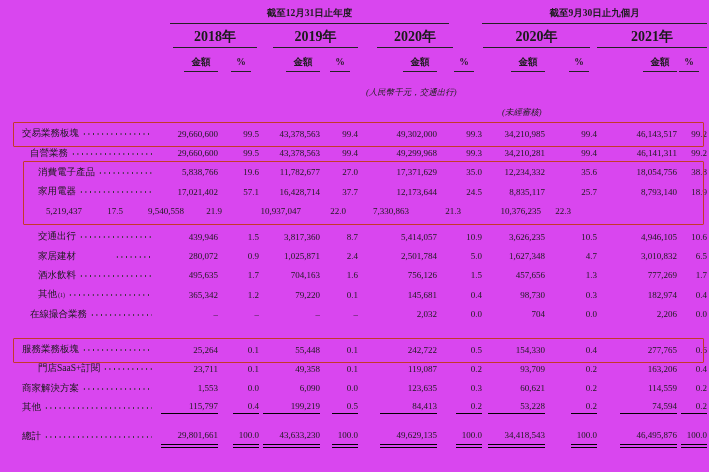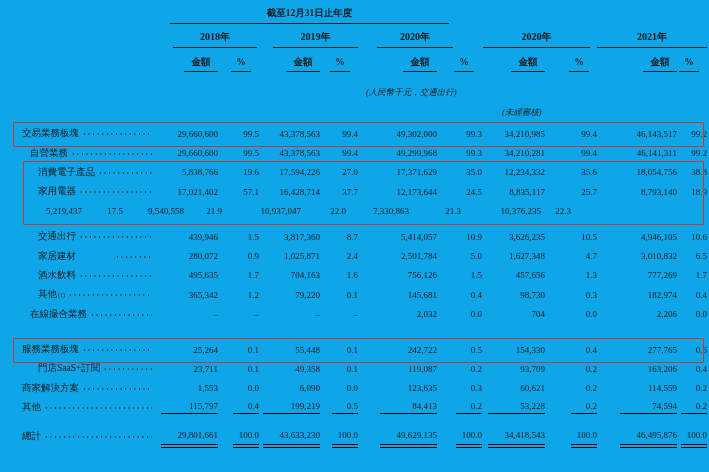--- a/index.html
+++ b/index.html
@@ -1,36 +1,36 @@
 <!DOCTYPE html>
 <html><head>
 <meta charset="utf-8">
 <style>
   html,body{margin:0;padding:0;background:#fff;}
   .page{
     position:relative;
     width:709px;height:472px;
-    background:#0ea5e9;
+    background:#d946ef;
     font-family:"Liberation Serif","DejaVu Serif",serif;
     color:#1b1b1b;
     overflow:hidden;
   }
   
   .thead{position:relative;height:124px;padding-left:22px;box-sizing:border-box;}
   .hrow{display:flex;}
   .hrow.groups{padding-top:7px;}
   .w-label{width:136px;flex:none;}
   .group{flex:none;font-weight:bold;font-size:9.5px;}
   .g1{width:324px;}
   .g2{width:225px;}
   .gseg{display:block;text-align:center;border-bottom:1.2px solid #222;padding-bottom:4px;line-height:12px;}
   .g1 .gseg{margin:0 33px 0 12px;}
   .g2 .gseg{margin:0;}
   .hrow.years{margin-top:7px;}
-  .ycell{flex:none;font-weight:bold;font-size:10px;}
+  .ycell{flex:none;font-weight:bold;font-size:14px;}
   .y0{width:101px}.y1{width:99px}.y2{width:124px}.y3{width:115px}.y4{width:110px}
   .yseg{display:block;text-align:center;border-bottom:1.2px solid #222;padding-bottom:4px;line-height:12px;}
   .y0 .yseg{margin:0 2px 0 15px;}
   .y1 .yseg{margin:0 0 0 14px;}
   .y2 .yseg{margin:0 29px 0 19px;}
   .y3 .yseg{margin:0 7px 0 1px;}
   .y4 .yseg{margin:0;}
   .hrow.subs{margin-top:9px;}
   .scell{flex:none;text-align:right;font-weight:bold;font-size:9.5px;}
   .c0{width:60px}.c1{width:41px}.c2{width:61px}.c3{width:38px}.c4{width:79px}
@@ -72,20 +72,23 @@
 </head>
 <body>
 
 <div class="page">
   <div class="thead">
     <div class="hrow groups">
       <div class="w-label"></div>
       <div class="group g1">
         <span class="gseg">截至12月31日止年度</span>
       </div>
+      <div class="group g2">
+        <span class="gseg">截至9月30日止九個月</span>
+      </div>
     </div>
     <div class="hrow years" id="years-row">
       <div class="w-label"></div>
     <div class="ycell y0">
           <span class="yseg">2018年</span>
         </div>
         <div class="ycell y1">
           <span class="yseg">2019年</span>
         </div>
         <div class="ycell y2">
@@ -147,21 +150,21 @@
         <div class="cell c8"><span class="val">46,141,311</span></div>
         <div class="cell c9"><span class="val">99.2</span></div>
       </div>
       <div class="trow">
         <div class="lbl" style="padding-left: 16px;">
           <span class="ltext">消費電子產品</span>
           <span class="leader"></span>
         </div>
         <div class="cell c0"><span class="val">5,838,766</span></div>
         <div class="cell c1"><span class="val">19.6</span></div>
-        <div class="cell c2"><span class="val">17,594,226</span></div>
+        <div class="cell c2"><span class="val">11,782,677</span></div>
         <div class="cell c3"><span class="val">27.0</span></div>
         <div class="cell c4"><span class="val">17,371,629</span></div>
         <div class="cell c5"><span class="val">35.0</span></div>
         <div class="cell c6"><span class="val">12,234,332</span></div>
         <div class="cell c7"><span class="val">35.6</span></div>
         <div class="cell c8"><span class="val">18,054,756</span></div>
         <div class="cell c9"><span class="val">38.8</span></div>
       </div>
       <div class="trow">
         <div class="lbl" style="padding-left: 16px;">

